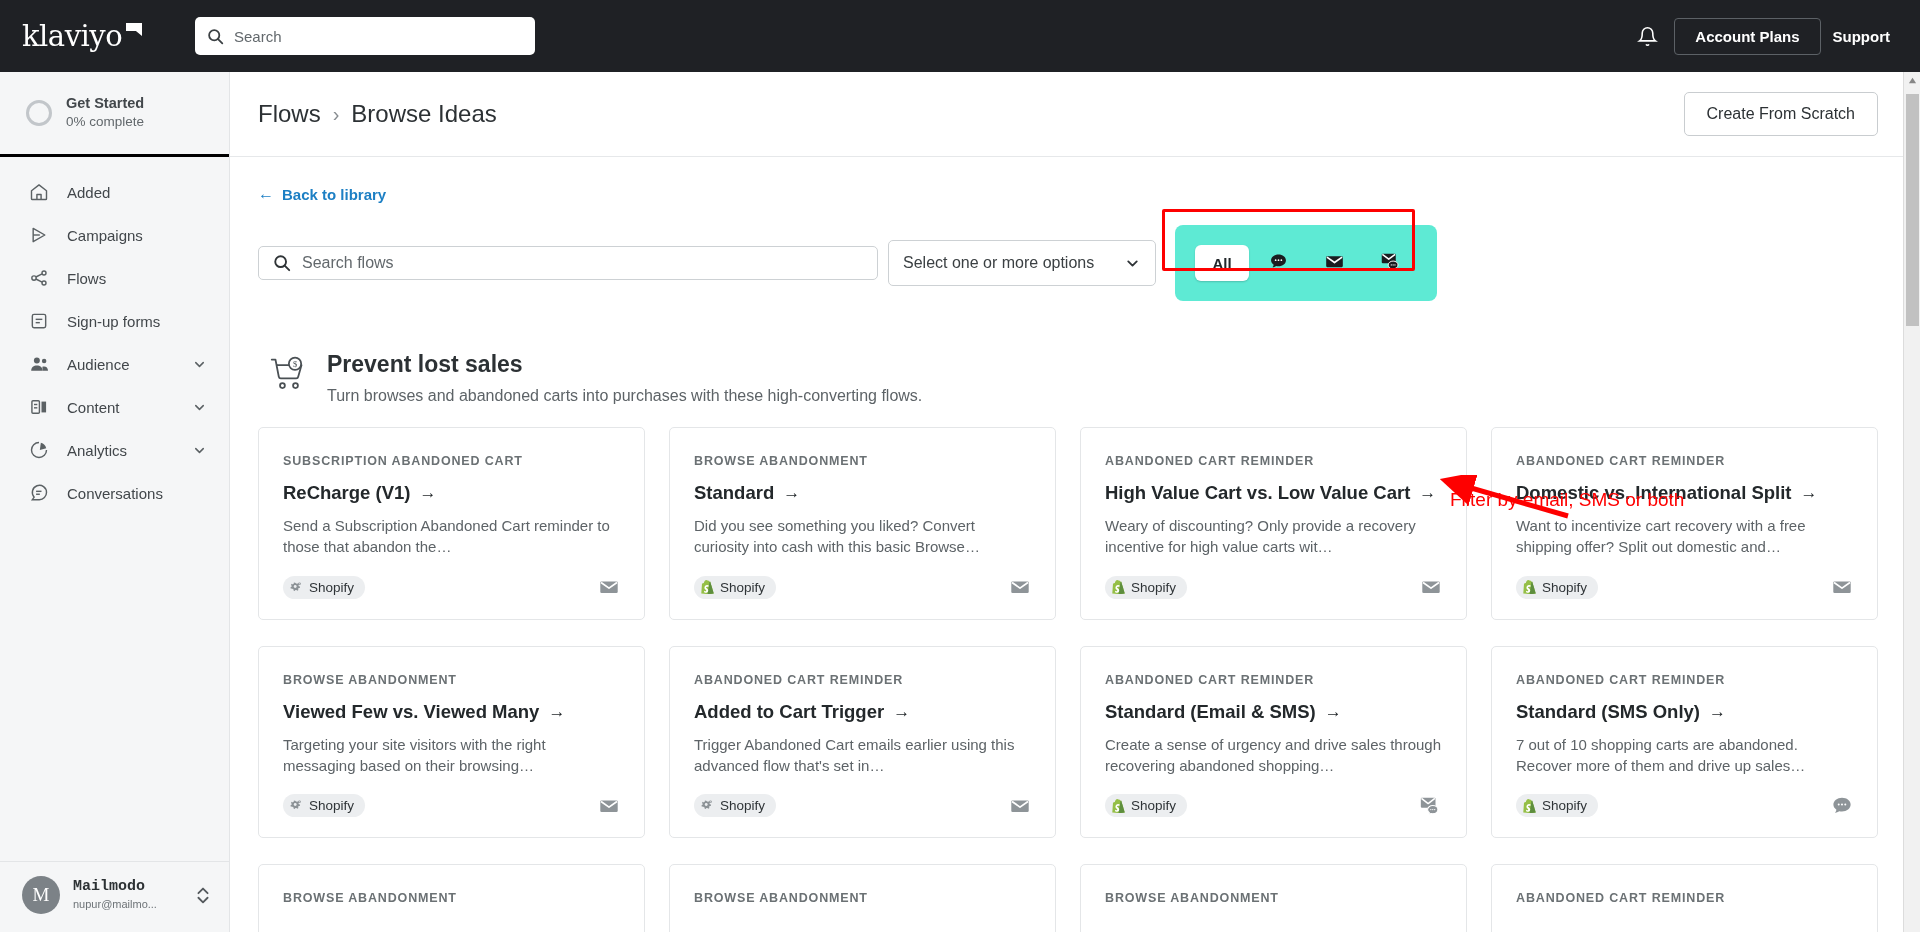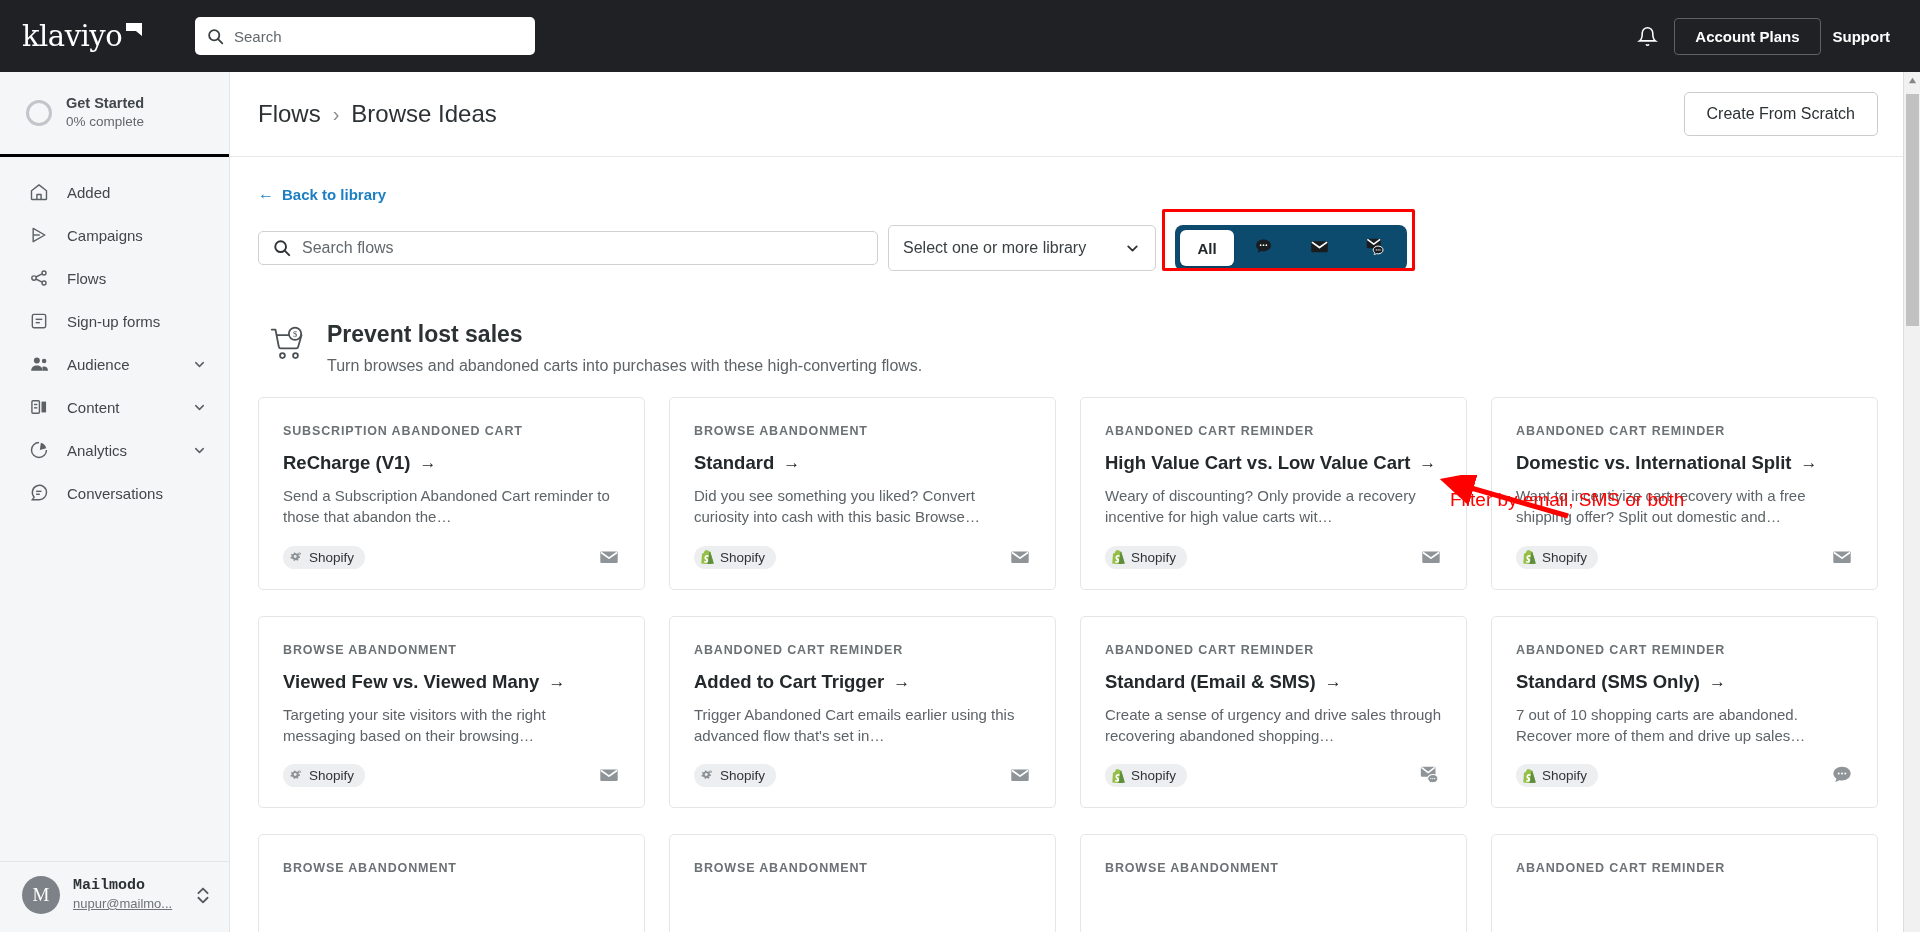--- a/index.html
+++ b/index.html
@@ -99,21 +99,21 @@
     cursor: pointer;
   }
   .avatar {
     width: 38px; height: 38px; border-radius: 50%;
     background: #7c8287; color: #fff;
     display: flex; align-items: center; justify-content: center;
     font-size: 19px; flex: none; margin-right: 13px;
     font-family: "Liberation Serif", serif;
   }
   .uname { font-size: 15px; font-weight: bold; color: #2c3134; line-height: 1.25; font-family: Liberation Mono, monospace; }
-  .uemail { font-size: 13px; color: #6d7377; line-height: 1.3; text-decoration: underline; }
+  .uemail { font-size: 11px; color: #6d7377; line-height: 1.3; }
   .updown { margin-left: auto; display: flex; }
 
   
   .main {
     position: absolute; top: 72px; left: 230px;
     width: 1690px; height: 860px;
     background: #fff; overflow: hidden;
   }
   .pagehead {
     height: 85px; display: flex; align-items: center;
@@ -167,22 +167,22 @@
 
   .filterwrap { position: relative; margin-left: 9px; }
   .redbox {
     position: absolute; left: -13px; top: -16px;
     width: 253px; height: 62px;
     border: 3px solid #fe0000; border-radius: 2px;
     pointer-events: none;
   }
   .segctl {
     display: flex; align-items: center;
-    background: #0c4a6e; border-radius: 8px;
-    padding: 5px; gap: 2px;
+    background: #5eead4; border-radius: 8px;
+    padding: 20px; gap: 2px;
   }
   .segbtn {
     height: 36px; min-width: 54px;
     border: none; background: transparent;
     border-radius: 6px; cursor: pointer;
     display: flex; align-items: center; justify-content: center;
     font-size: 15px; font-weight: bold; color: #22272a;
     font-family: "Liberation Sans", sans-serif;
   }
   .segbtn.active { background: #fff; box-shadow: 0 1px 2px rgba(0,0,0,.18); }
@@ -221,21 +221,21 @@
     margin-top: 13px; display: flex; align-items: center;
     line-height: 1.25;
   }
   .card-title .tarrow { margin-left: 9px; font-size: 17px; font-weight: normal; }
   .card-desc {
     font-size: 15px; color: #5d6367; margin-top: 11px;
     line-height: 1.42;
   }
   .card-foot {
     margin-top: auto; padding-top: 18px;
-    display: flex; 
+    display: flex; align-items: center;
   }
   .badge {
     display: inline-flex; align-items: center;
     background: #eceef0; border-radius: 12px;
     padding: 4px 11px 4px 7px;
     font-size: 13.5px; color: #2f3437;
   }
   .badge .bico { margin-right: 6px; display: flex; }
   .chanico { margin-left: auto; display: flex; }
 
@@ -443,21 +443,21 @@
         <span class="sicon">
           <svg width="18" height="18" viewBox="0 0 20 20">
               <circle cx="8.5" cy="8.5" r="6" fill="none" stroke="#2f3437" stroke-width="2.1"></circle>
               <line x1="13" y1="13" x2="18" y2="18" stroke="#2f3437" stroke-width="2.1" stroke-linecap="round"></line>
             </svg>
         </span>
         <input type="text" placeholder="Search flows" style="">
       </div>
 
       <div class="selectbox">
-        <span>Select one or more library</span>
+        <span>Select one or more options</span>
         <span class="chev">
           <svg width="17" height="17" viewBox="0 0 24 24" fill="none" stroke="#2f3437" stroke-width="2.6" stroke-linecap="round" stroke-linejoin="round">
               <polyline points="6 9 12 15 18 9"></polyline>
             </svg>
         </span>
       </div>
 
       <div class="filterwrap">
         <div class="redbox"></div>
         <div class="segctl">

